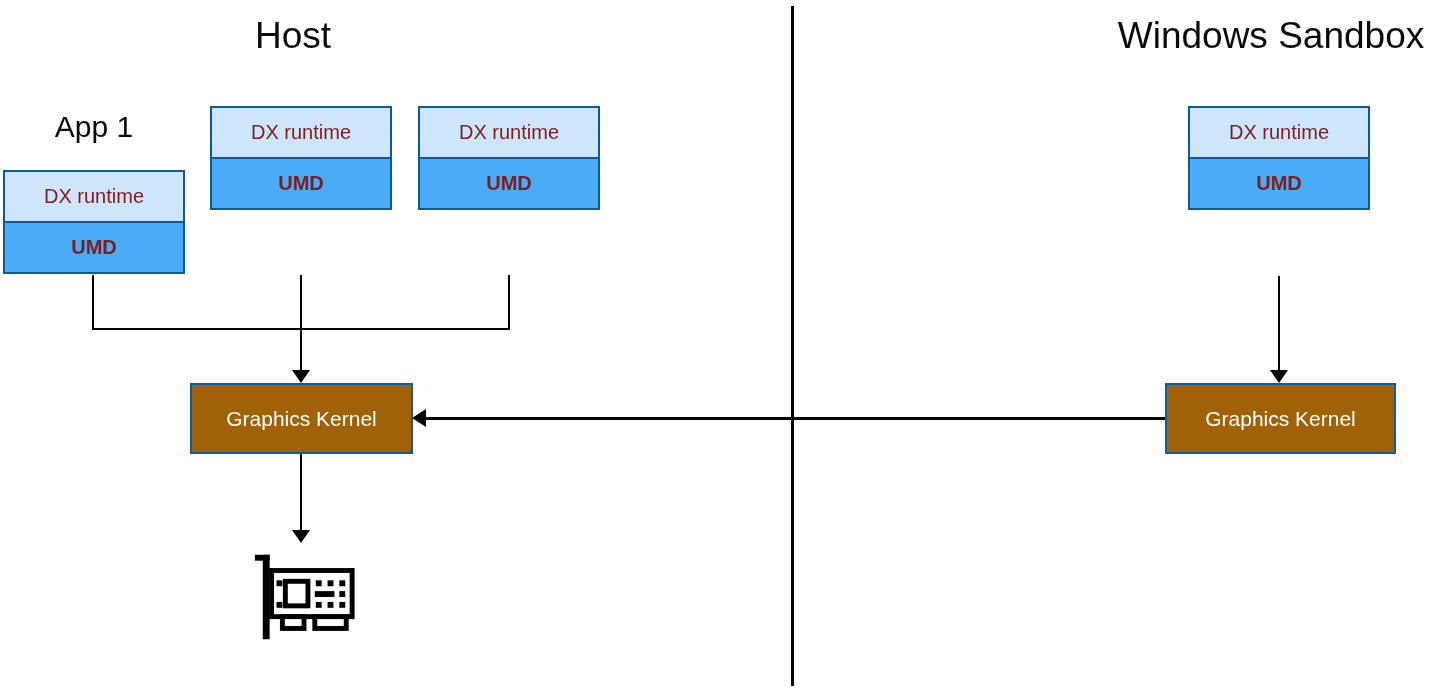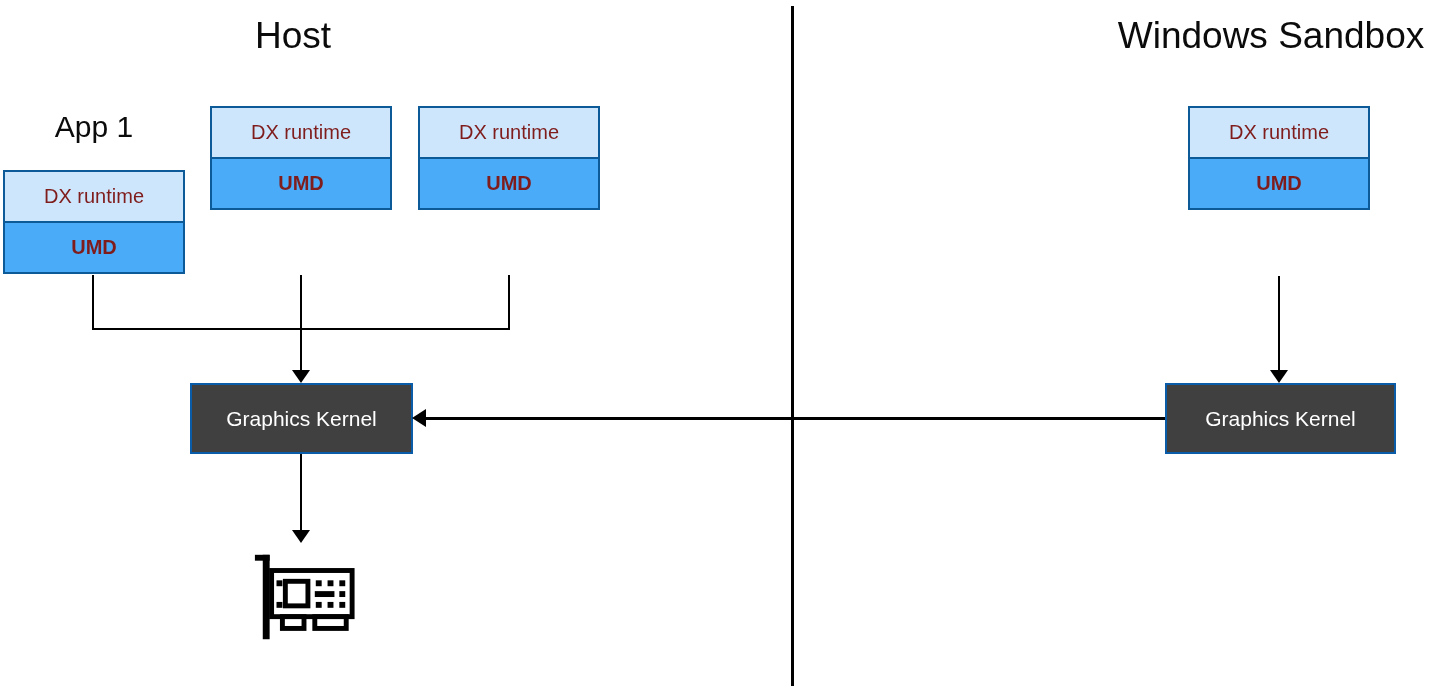--- a/index.html
+++ b/index.html
@@ -21,21 +21,21 @@
     width:182px;height:104px;border:2px solid #0c5a97;box-sizing:border-box;
     display:flex;flex-direction:column;
   }
   .layer{
     display:flex;align-items:center;justify-content:center;
     font-size:20px;color:#7f1d1d;
   }
   .layer.dx{flex:0 0 49px;background:#cde6fb;border-bottom:2px solid #0c5a97;}
   .layer.umd{flex:1 1 auto;background:#4aacf8;font-weight:bold;}
   .kernel-box{
-    position:absolute;top:383px;height:71px;background:#404040;
+    position:absolute;top:383px;height:71px;background:#a16207;
     border:2px solid #0a5ca8;box-sizing:border-box;
     display:flex;align-items:center;justify-content:center;
     color:#ffffff;font-size:21px;
   }
   .line{position:absolute;background:#000000;}
   .arrow-down{
     position:absolute;width:0;height:0;
     border-left:9px solid transparent;border-right:9px solid transparent;
     border-top:13px solid #000000;
   }

